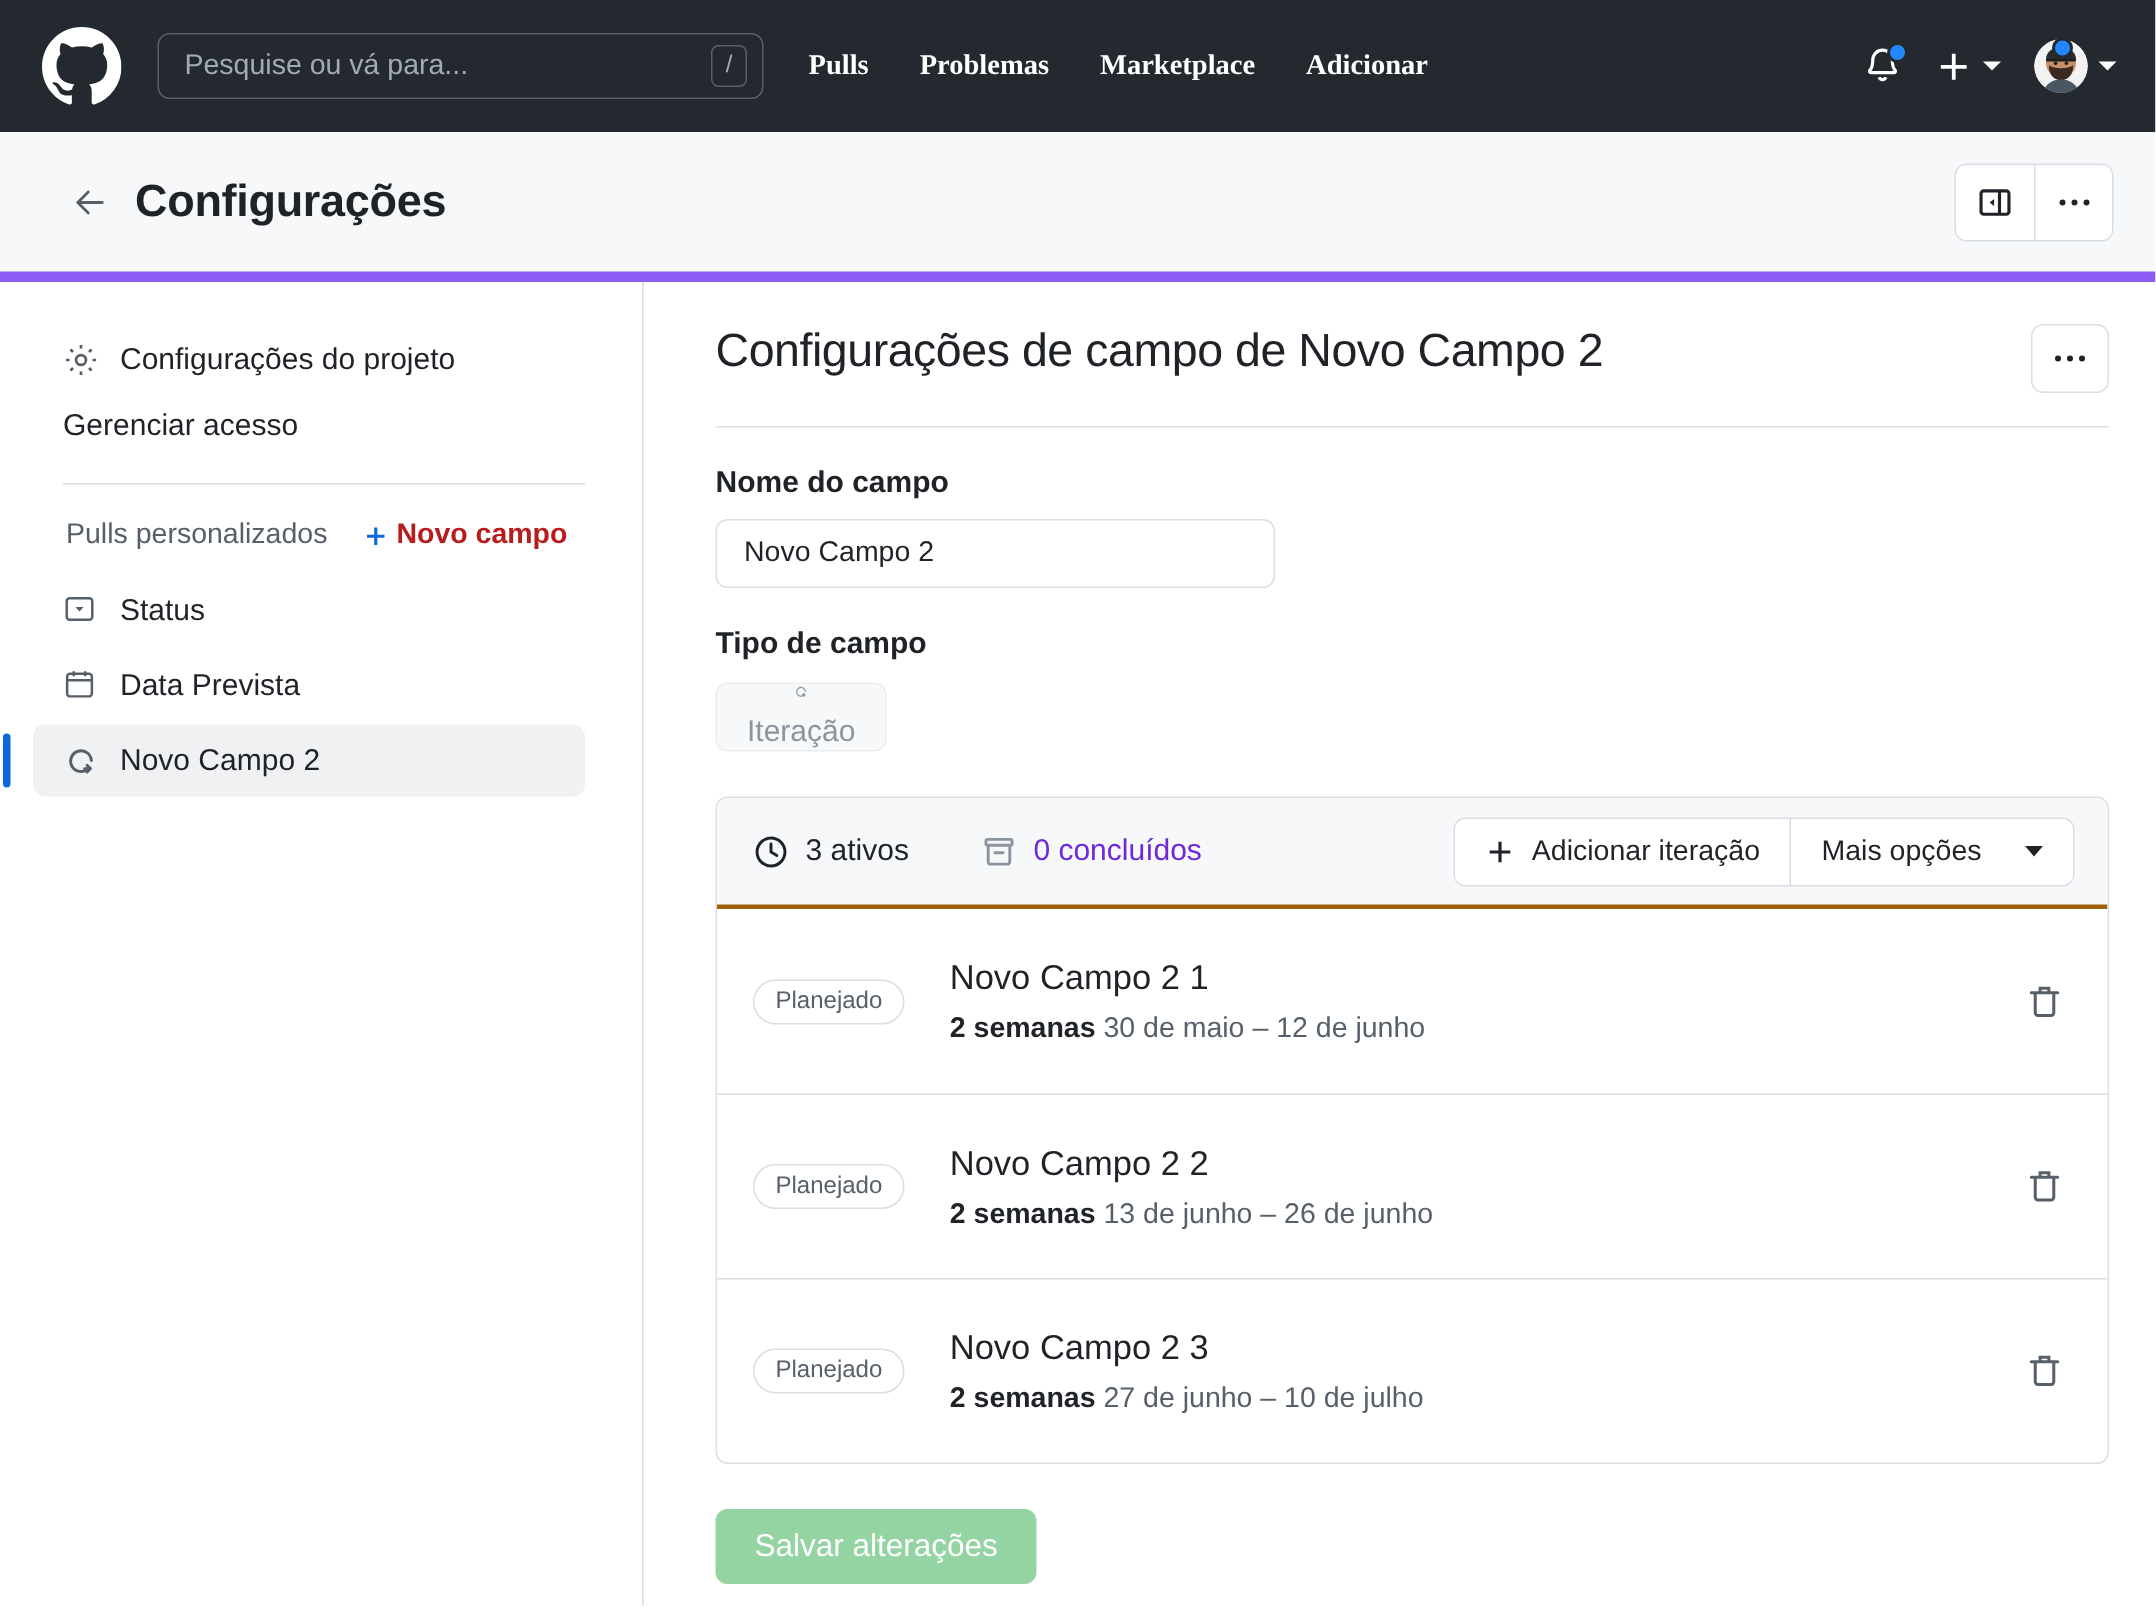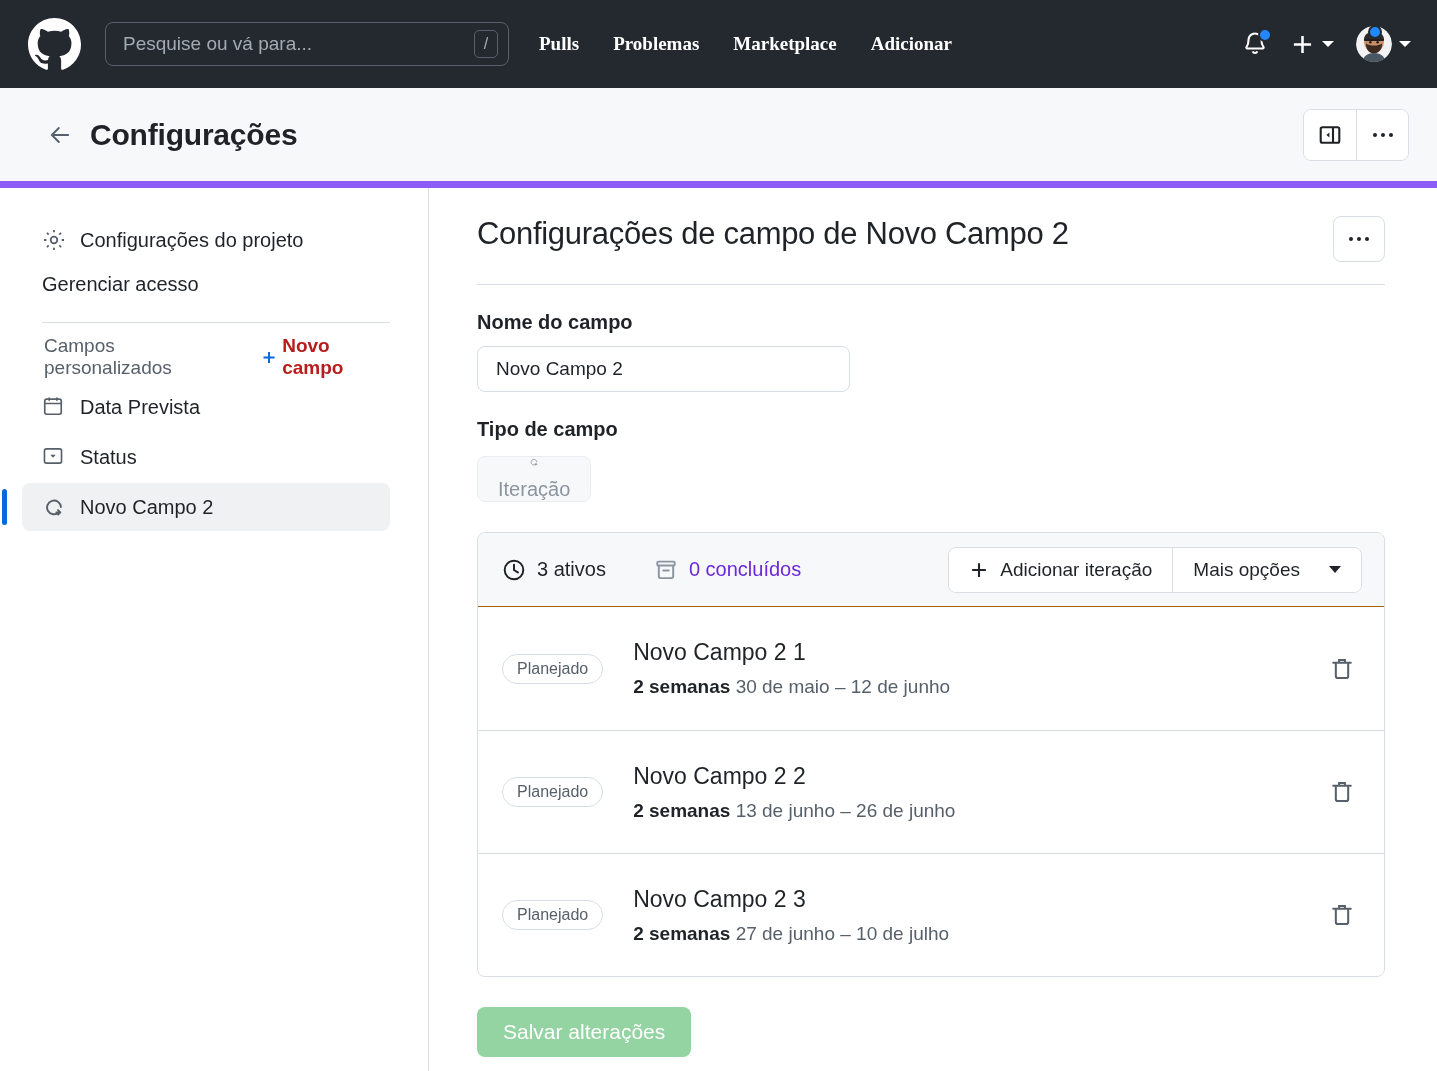--- a/index.html
+++ b/index.html
@@ -147,21 +147,21 @@
     left: -20px; top: 6px;
     width: 5px; height: 36px;
     background: #0969DA;
     border-radius: 3px;
   }
   .sb-icon { width: 24px; height: 24px; flex: none; color: #57606A; }
 
   
   .main {
     flex: 1;
-    padding: 28px 52px 0 48px;
+    padding: 28px 31px 0 48px;
     overflow: hidden;
   }
   .main-head {
     display: flex; align-items: flex-start;
     padding-bottom: 22px;
     border-bottom: 1px solid #D8DEE4;
   }
   .main-title { font-size: 31px; letter-spacing: -0.3px; }
   .kebab-btn {
     margin-left: auto;
@@ -200,21 +200,21 @@
   .panel {
     margin-top: 30px;
     border: 1px solid #D8DEE4;
     border-radius: 8px;
     overflow: hidden;
     background: #ffffff;
   }
   .panel-toolbar {
     height: 74px;
     background: #F6F8FA;
-    border-bottom: 1px solid #a16207;
+    border-bottom: 3px solid #a16207;
     display: flex; align-items: center;
     padding: 0 22px 0 24px;
   }
   .stat { display: flex; align-items: center; gap: 11px; font-size: 20px; }
   .stat.muted { color: #6d28d9; margin-left: 48px; }
   .toolbar-actions {
     margin-left: auto;
     display: flex;
     border: 1px solid #D8DEE4;
     border-radius: 8px;
@@ -393,47 +393,47 @@
       <span>Configurações do projeto</span>
     </div>
 
     <div class="side-link no-icon">
       <span>Gerenciar acesso</span>
     </div>
 
     <div class="divider"></div>
 
     <div class="section-row">
-      <span class="section-label">Campos personalizados</span>
+      <span class="section-label">Pulls personalizados</span>
       <a class="new-field-link">
         <svg width="17" height="17" viewBox="0 0 16 16" stroke="#0969DA" stroke-width="2" aria-hidden="true">
           <path d="M8 2.5v11M2.5 8h11"></path>
         </svg>
         <span>Novo campo</span>
       </a>
+    </div>
+
+    <div class="field-item">
+      <span class="sb-icon">
+        <svg width="22" height="22" viewBox="0 0 16 16" fill="none" stroke="#57606A" stroke-width="1.2" aria-hidden="true">
+          <rect x="1.8" y="2.8" width="12.4" height="10.4" rx="1.4"></rect>
+          <path d="M6 7l2 2.2L10 7z" fill="#57606A" stroke="none"></path>
+        </svg>
+      </span>
+      <span>Status</span>
     </div>
 
     <div class="field-item">
       <span class="sb-icon">
         <svg width="22" height="22" viewBox="0 0 16 16" fill="none" stroke="#57606A" stroke-width="1.2" aria-hidden="true">
           <rect x="2" y="3" width="12" height="11" rx="1.4"></rect>
           <path d="M2 6.2h12M5.2 1.8v2.4M10.8 1.8v2.4"></path>
         </svg>
       </span>
       <span>Data Prevista</span>
-    </div>
-
-    <div class="field-item">
-      <span class="sb-icon">
-        <svg width="22" height="22" viewBox="0 0 16 16" fill="none" stroke="#57606A" stroke-width="1.2" aria-hidden="true">
-          <rect x="1.8" y="2.8" width="12.4" height="10.4" rx="1.4"></rect>
-          <path d="M6 7l2 2.2L10 7z" fill="#57606A" stroke="none"></path>
-        </svg>
-      </span>
-      <span>Status</span>
     </div>
 
     <div class="field-item selected">
       <span class="sb-icon">
         <svg width="24" height="24" viewBox="0 0 16 16" fill="none" stroke="#57606A" stroke-width="1.3" stroke-linecap="round" aria-hidden="true">
           <path d="M11.2 11.6A4.6 4.6 0 1 1 12.6 8"></path>
           <path d="M9.6 11.6h2.6M12.2 11.6l-1.5-1.5M12.2 11.6l-1.5 1.5"></path>
         </svg>
       </span>
       <span>Novo Campo 2</span>

